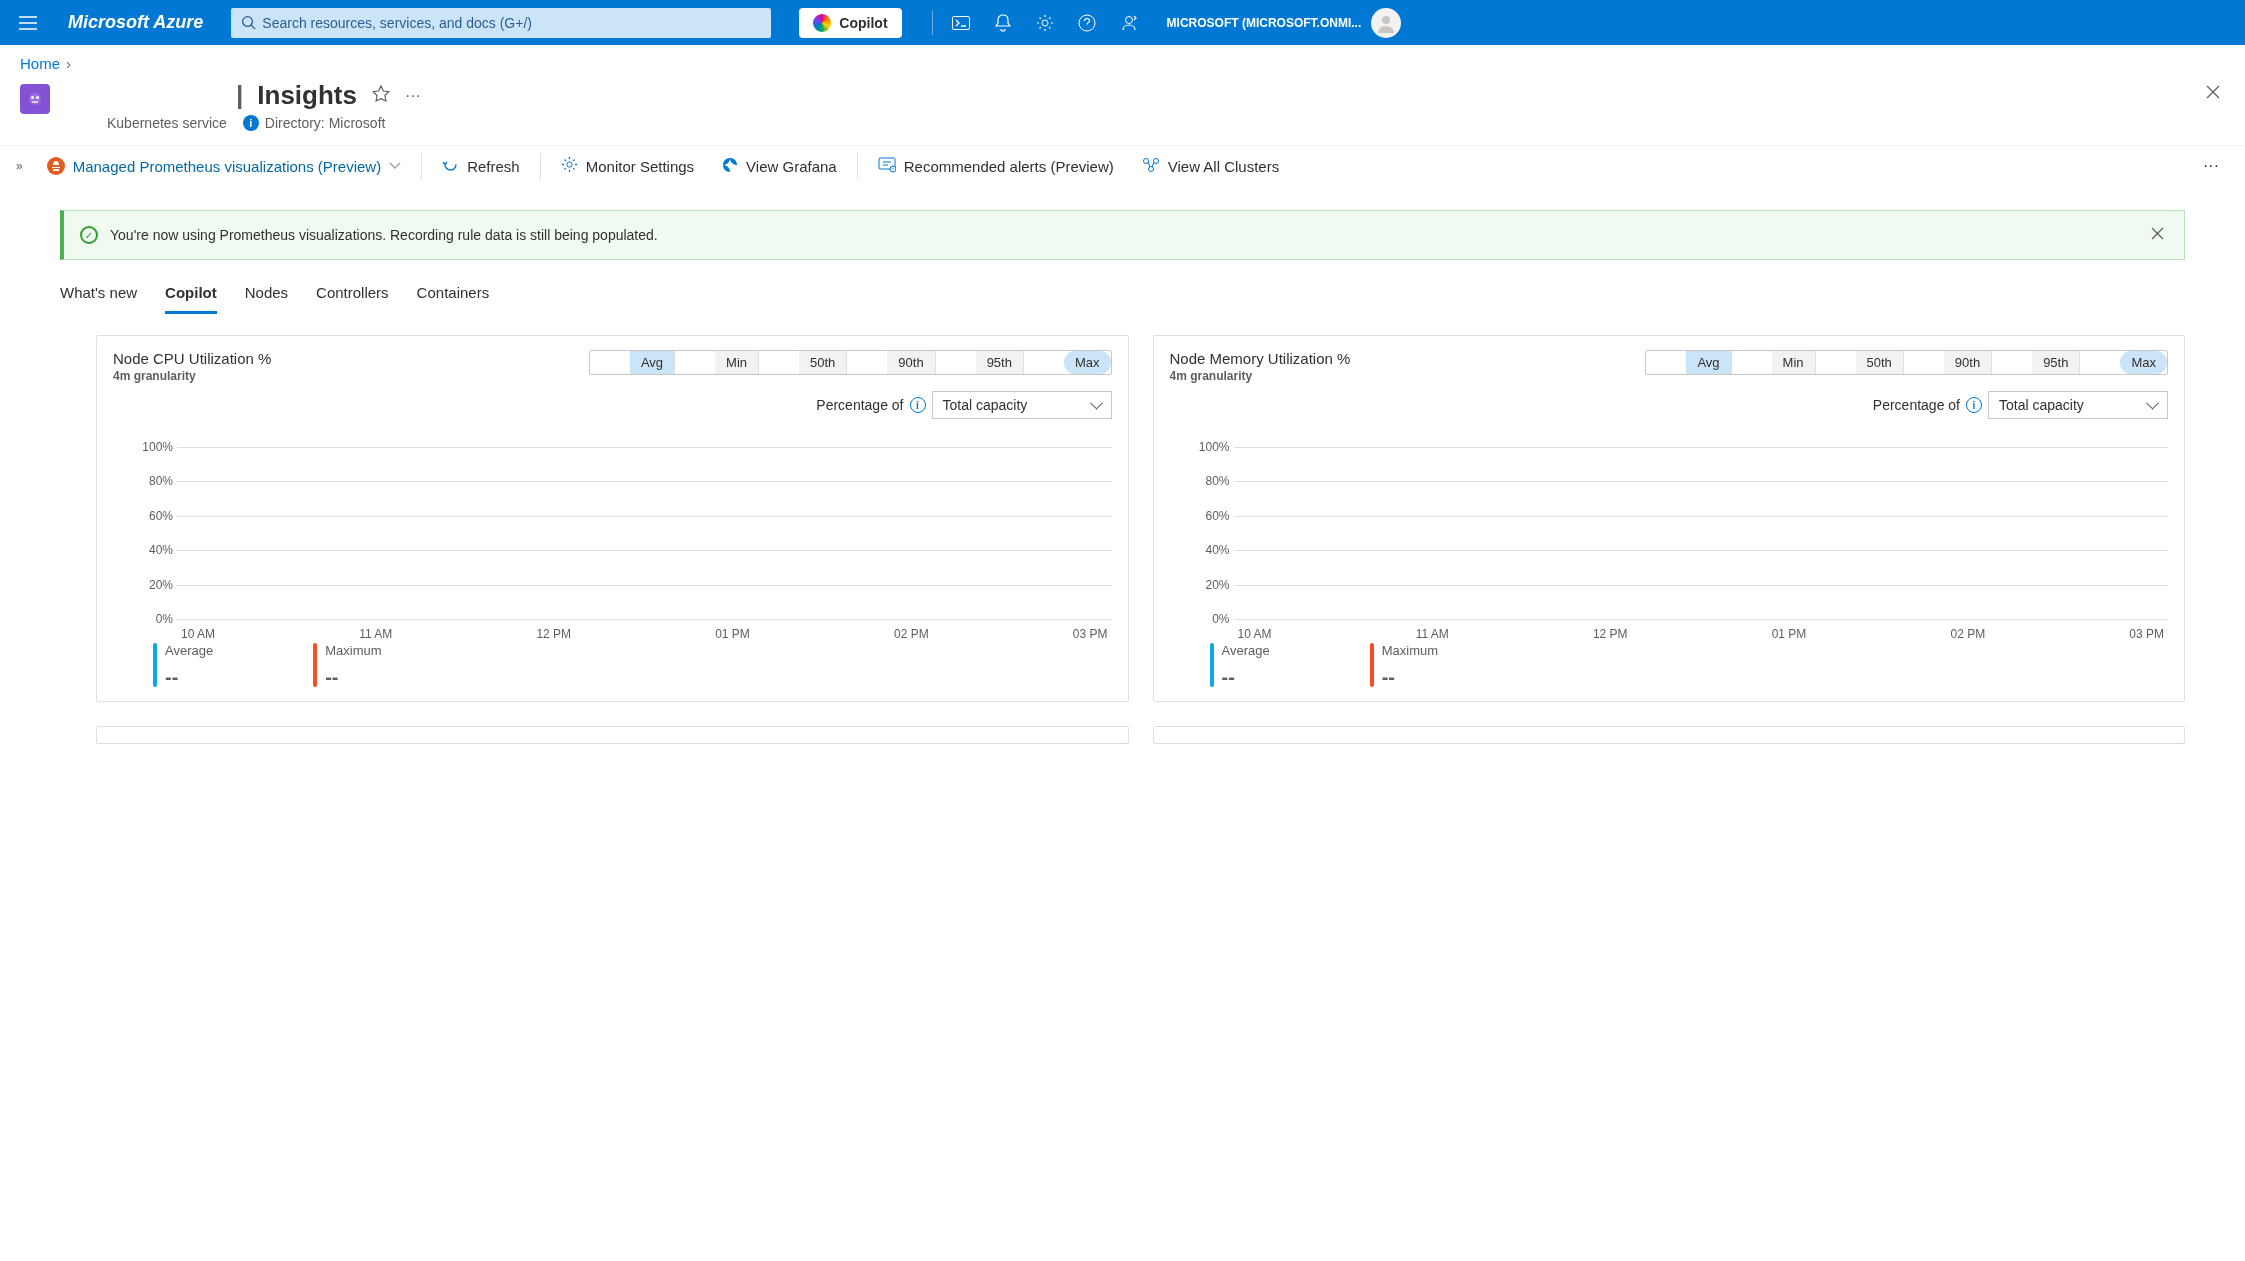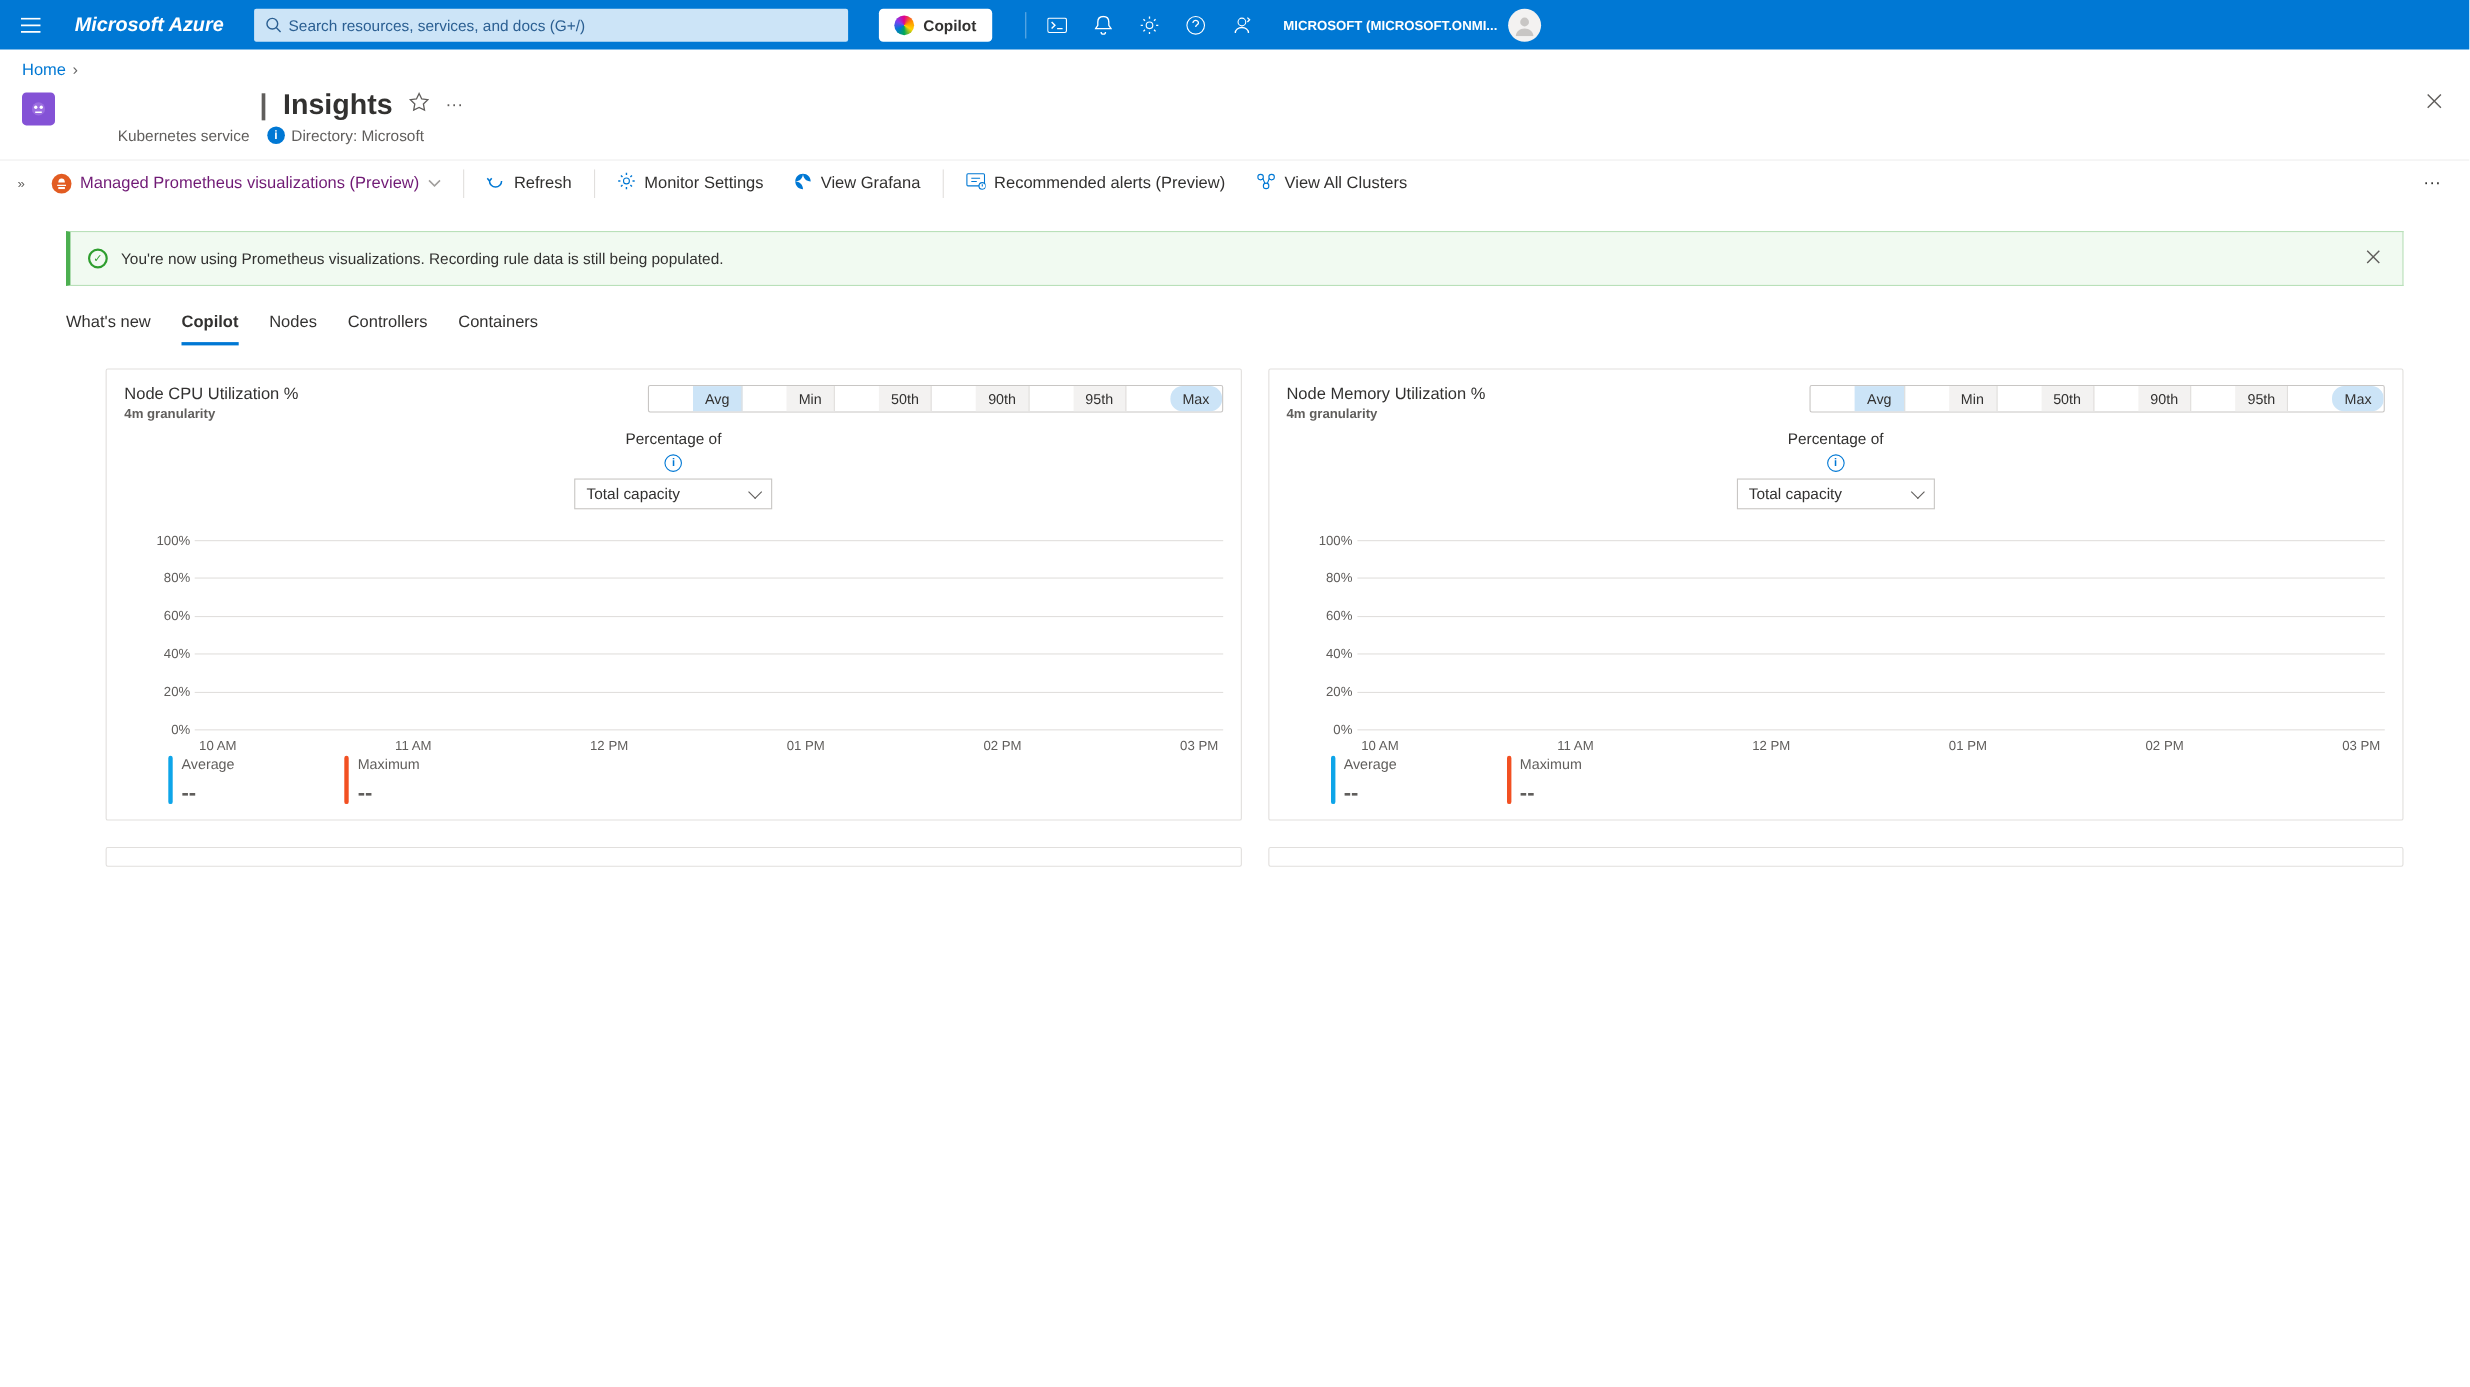--- a/index.html
+++ b/index.html
@@ -36,21 +36,21 @@
   .blade-head .dir-info { display: flex; align-items: center; gap: 6px; }
   .blade-head .info-dot { width: 16px; height: 16px; border-radius: 50%; background: #0078d4; color: #fff; font-size: 11px; font-weight: 700; display: flex; align-items: center; justify-content: center; }
   .blade-head .star, .blade-head .more-dots, .blade-head .close-btn { cursor: pointer; color: #605e5c; }
   .blade-head .right-side { margin-left: auto; }
   .blade-head .close-btn { padding: 4px; }
 
   
   .command-row { display: flex; align-items: center; padding: 4px 16px; border-top: 1px solid #eee; margin-top: 6px; position: relative; }
   .command-row .expand-chev { color: #605e5c; margin-right: 10px; cursor: pointer; font-size: 12px;}
   .command-row .cmd-group { display: flex; align-items: center; gap: 8px; padding: 6px 14px; cursor: pointer; font-size: 15px; color: #323130; position: relative; }
-  .command-row .cmd-group.disabled { color: #701a75; }
+  .command-row .cmd-group.disabled { color: #0369a1; }
   .command-row .cmd-sep { width: 1px; height: 26px; background: #e1dfdd; margin: 0 6px; }
   .command-row .prom-badge { width: 18px; height: 18px; border-radius: 50%; background: #e25c22; display: flex; align-items: center; justify-content: center; color: #fff; font-size: 10px; }
   .command-row .cmd-icon { color: #0078d4; }
   .command-row .more-cmd { margin-left: auto; padding-right: 10px; cursor: pointer; }
 
   
   .scroll-area { position: absolute; top: 210px; bottom: 0; left: 0; right: 0; overflow-y: scroll; padding: 0 60px 30px; }
   .scroll-area::-webkit-scrollbar { width: 18px; }
   .scroll-area::-webkit-scrollbar-thumb { background: #c8c6c4; }
   .scroll-area::-webkit-scrollbar-track { background: #f3f2f1; }
@@ -75,21 +75,21 @@
   .card { flex: 1; border: 1px solid #e1dfdd; border-radius: 2px; padding: 14px 16px 12px; }
   .card-head { display: flex; justify-content: space-between; align-items: flex-start; }
   .card-head .ct-wrap { }
   .card-head .ct-title { font-size: 15px; color: #323130; }
   .card-head .ct-sub { font-size: 12px; font-weight: 600; color: #605e5c; margin-top: 2px; }
   .toggle-row .tog-group { display: flex; border: 1px solid #c8c6c4; border-radius: 2px; overflow: hidden; font-size: 13px; }
   .toggle-row .tog { padding: 4px 11px; cursor: pointer; background: #f3f2f1; border-right: 1px solid #e1dfdd; margin-left: 40px; }
   .toggle-row .tog:last-child { border-right: none; border-radius: 11px; }
   .toggle-row .tog.active { background: #cce4f7; }
 
-  .pct-row { display: flex; justify-content: flex-end; align-items: center; gap: 6px; margin-top: 8px; font-size: 14px; flex-direction: column; }
+  .pct-row { display: flex; justify-content: flex-end; align-items: center; gap: 6px; margin-top: 8px; font-size: 14px; }
   .pct-row .info-i { width: 16px; height: 16px; border-radius: 50%; border: 1.5px solid #0078d4; color: #0078d4; font-size: 10px; font-weight: 700; display: flex; align-items: center; justify-content: center; cursor: pointer; }
   .pct-row .sel { border: 1px solid #c8c6c4; padding: 5px 60px 5px 10px; cursor: pointer; position: relative; font-size: 14px; min-width: 180px; }
   .pct-row .sel::after { content: ""; position: absolute; right: 10px; top: 50%; width: 8px; height: 8px; border-right: 1.5px solid #605e5c; border-bottom: 1.5px solid #605e5c; transform: translateY(-70%) rotate(45deg); }
 
   
   .plot { position: relative; height: 190px; margin: 28px 0 4px 20px; }
   .plot .yaxis { position: absolute; left: 0; top: 0; bottom: 18px; width: 44px; }
   .plot .ytick { position: absolute; right: 4px; font-size: 12px; color: #605e5c; transform: translateY(-50%); }
   .plot .grid { position: absolute; left: 44px; right: 0; top: 0; bottom: 18px; }
   .plot .gridline { position: absolute; left: 0; right: 0; border-top: 1px solid #e1dfdd; }

